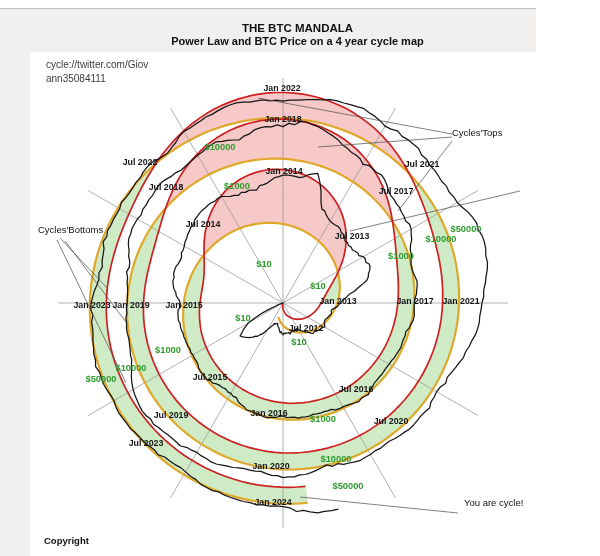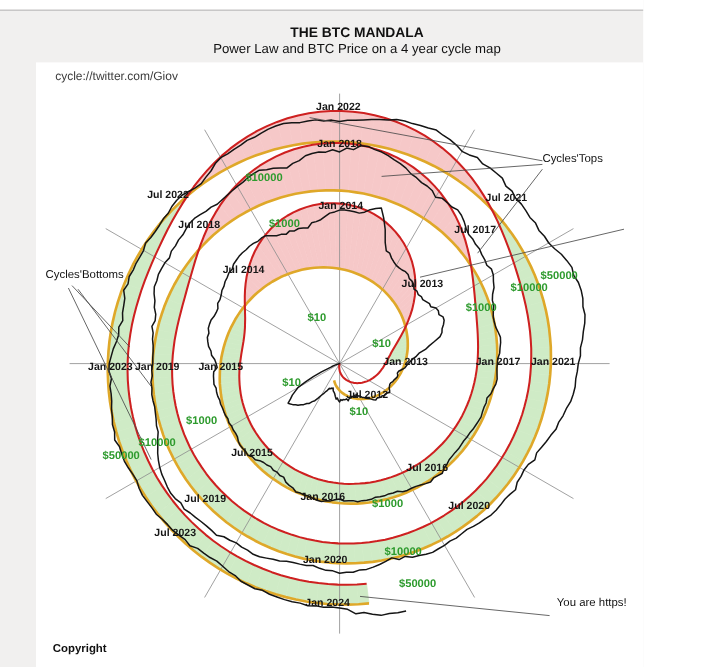--- a/index.html
+++ b/index.html
@@ -3,21 +3,21 @@
 <meta charset="utf-8">
 <style>
   html,body{margin:0;padding:0;}
   .page{position:relative;width:536px;height:556px;background:#f1f0ef;overflow:hidden;
         font-family:"Liberation Sans",sans-serif;}
   .top-strip{position:absolute;left:0;top:0;width:600px;height:8px;background:#ffffff;}
   .top-divider{position:absolute;left:0;top:8px;width:600px;height:1px;background:#bdbdbd;}
   .title{position:absolute;left:0;top:22px;width:595px;text-align:center;
          font-size:11.5px;font-weight:bold;color:#111;}
   .subtitle{position:absolute;left:0;top:35px;width:595px;text-align:center;
-            font-size:11px;font-weight:normal;color:#111;}
+            font-size:11px;font-weight:bold;color:#111;}
   .plot-bg{position:absolute;left:30px;top:52px;width:507px;height:504px;background:#ffffff;}
   .twitter{position:absolute;left:46px;top:58px;font-size:10px;color:#3c3c3c;line-height:14px;white-space:nowrap;}
   .ann{position:absolute;font-size:9.5px;font-weight:normal;color:#111;white-space:nowrap;}
   #tops-label{left:452px;top:127px;}
   #bottoms-label{left:38px;top:224px;}
   #here-label{left:464px;top:497px;}
   .copyright{position:absolute;left:44px;top:534px;font-size:9.5px;font-weight:bold;
              color:#111;line-height:13px;white-space:nowrap;}
   svg#mandala{position:absolute;left:0;top:0;}
   .dateLbl{font:700 8.8px "Liberation Sans",sans-serif;fill:#161616;}
@@ -504,22 +504,23 @@
         <text x="441" y="240" text-anchor="middle" dominant-baseline="middle" class="priceLbl">$10000</text>
         <text x="336" y="460" text-anchor="middle" dominant-baseline="middle" class="priceLbl">$10000</text>
         <text x="101" y="380" text-anchor="middle" dominant-baseline="middle" class="priceLbl">$50000</text>
         <text x="466" y="230" text-anchor="middle" dominant-baseline="middle" class="priceLbl">$50000</text>
         <text x="348" y="487" text-anchor="middle" dominant-baseline="middle" class="priceLbl">$50000</text>
       </g>
   </svg>
 
   <div class="twitter">
     <div>cycle://twitter.com/Giov</div>
+    <div>ann35084111</div>
   </div>
 
   <div class="ann" id="tops-label">Cycles'Tops</div>
   <div class="ann" id="bottoms-label">Cycles'Bottoms</div>
-  <div class="ann" id="here-label">You are https!</div>
+  <div class="ann" id="here-label">You are cycle!</div>
 
   <div class="copyright">
     <div>Copyright</div>
   </div>
 </div>
 
 </body></html>

